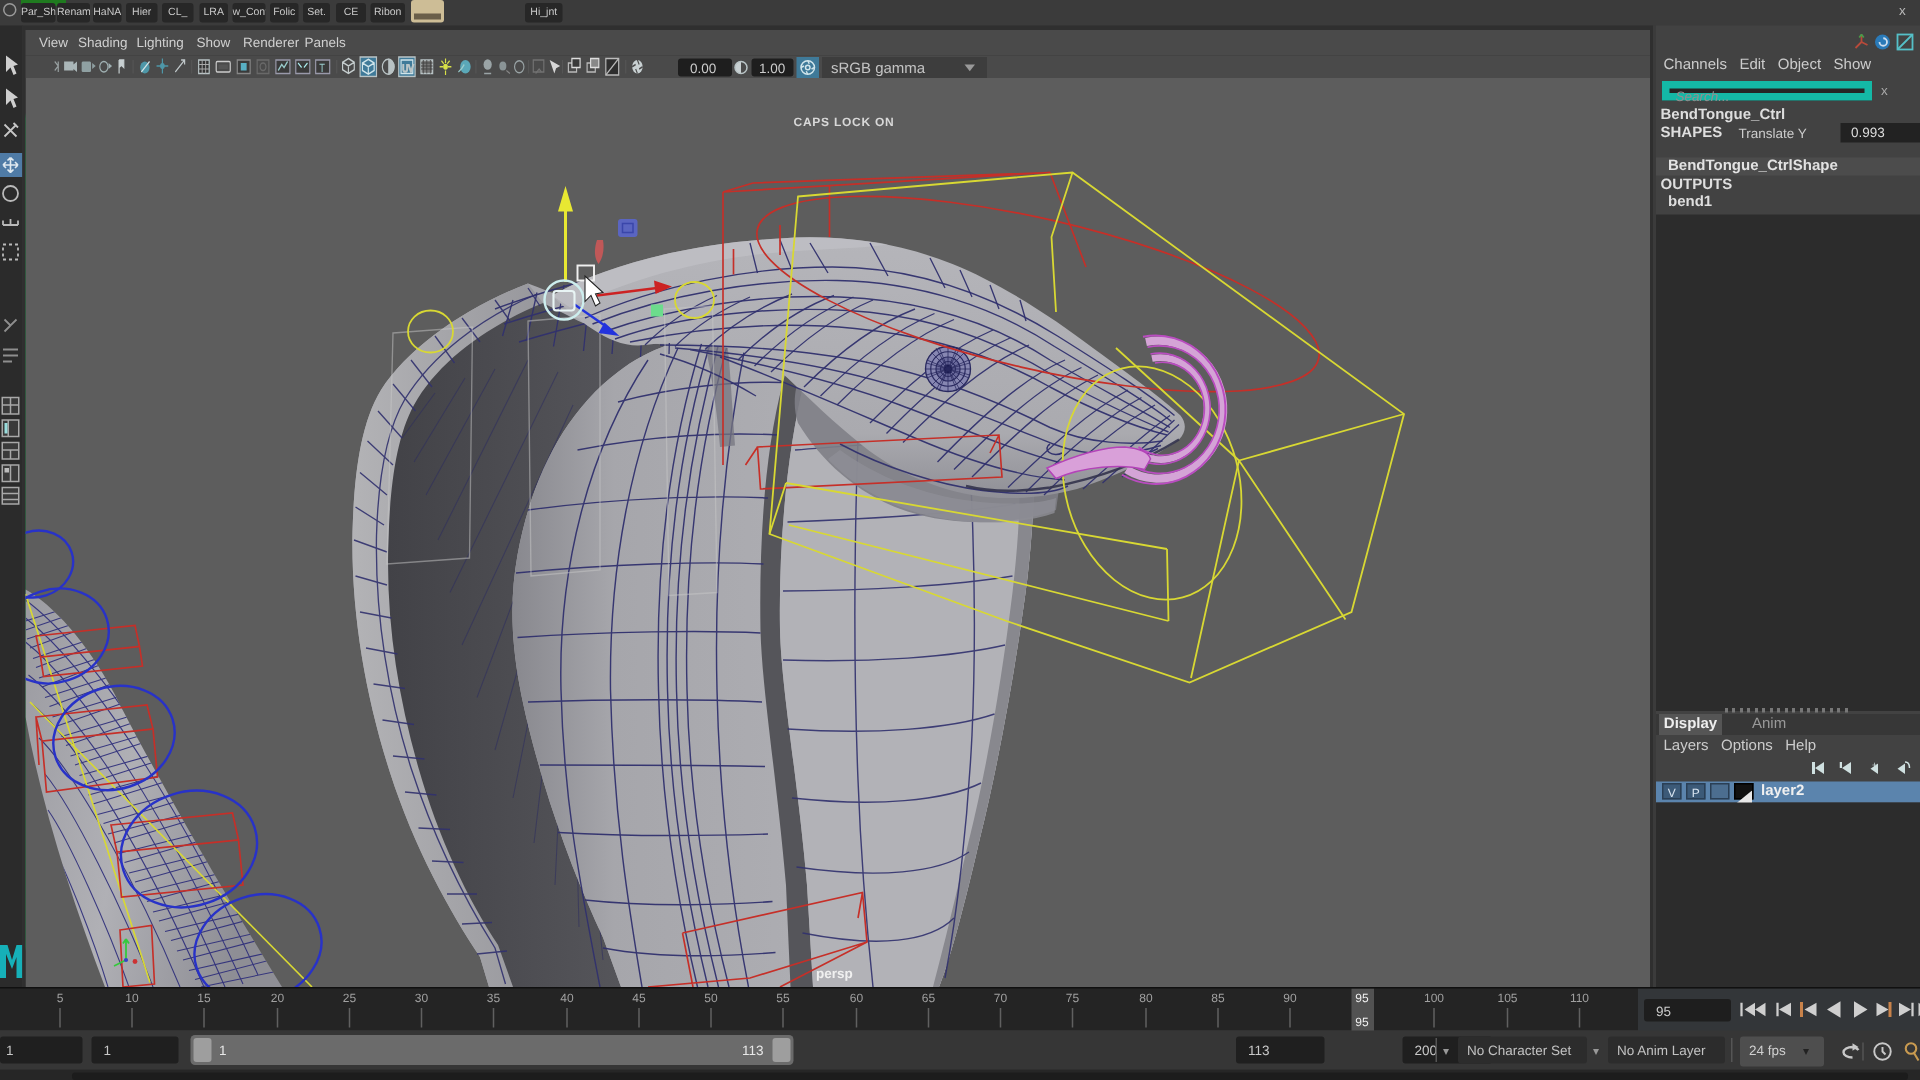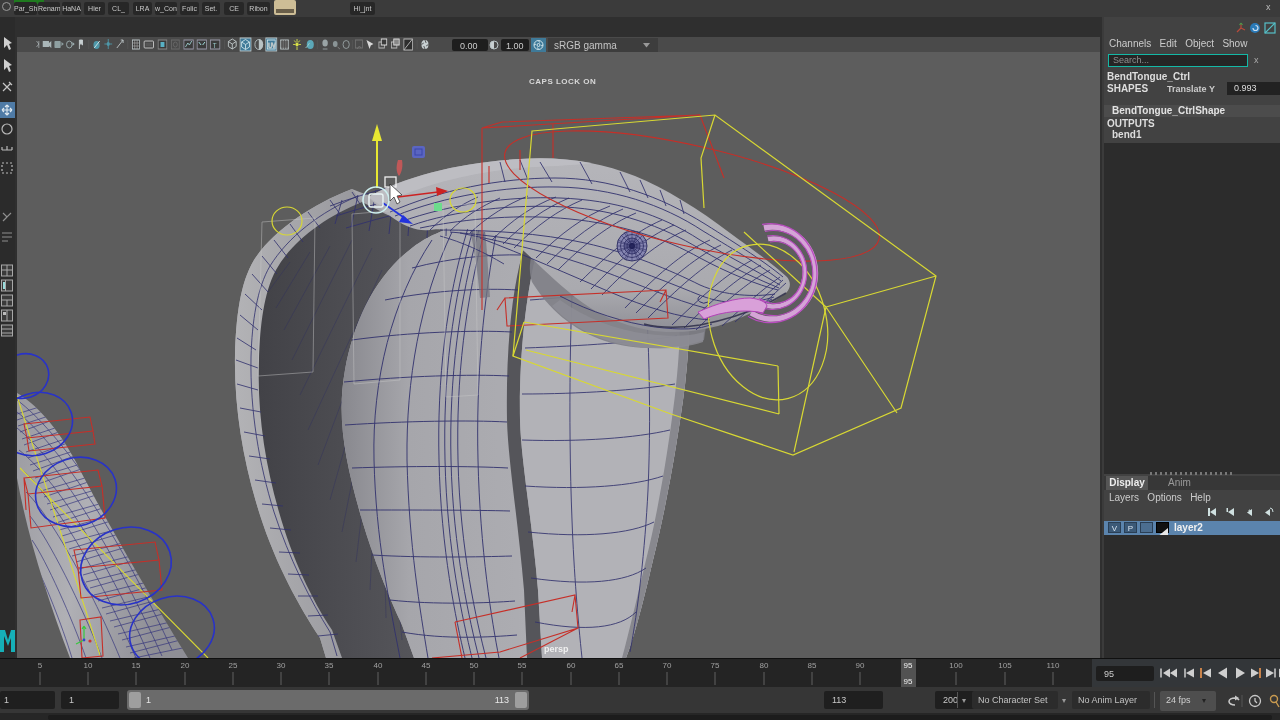--- a/index.html
+++ b/index.html
@@ -73,20 +73,28 @@
       <rect x="3" y="295" width="3" height="3" fill="#bbb"></rect>
 
       <g transform="translate(0,607)">
         <path d="M0 28 L0 6 L5 6 L8 16 L11 6 L15 6 L15 28 L11 28 L11 14 L8 22 L4 12 L4 28 Z" fill="#16b0b8"></path>
       </g>
     </svg>
   </div>
 
   <div class="abs" style="left:15px;top:17px;width:1087px;height:641px;background:#2f2f2f;">
 
+    <div class="abs" style="left:2px;top:3px;width:1083px;height:17px;background:#4a4a4a;">
+      <span class="vmenu abs" style="left:9px;top:3px;">View</span>
+      <span class="vmenu abs" style="left:35px;top:3px;">Shading</span>
+      <span class="vmenu abs" style="left:74px;top:3px;">Lighting</span>
+      <span class="vmenu abs" style="left:114px;top:3px;">Show</span>
+      <span class="vmenu abs" style="left:145px;top:3px;">Renderer</span>
+      <span class="vmenu abs" style="left:186px;top:3px;">Panels</span>
+    </div>
 
     <div class="abs" style="left:2px;top:20px;width:1083px;height:15px;background:#4a4a4a;">
       <svg width="1083" height="15" style="position:absolute;left:0;top:0;">
         <g fill="none" stroke="#b9c4c6" stroke-width="1" transform="scale(0.78,1)">
           <path d="M28 4 v7 M28 7 l-3 -3 M28 7 l-3 3" opacity="0.7"></path>
           <path d="M33 4 h8 v6 h-8 z M41 6 l3 -2 v7 l-3 -2" fill="#aab6b8" stroke="none"></path>
           <g transform="translate(48,0)">
               <rect x="0" y="4" width="8" height="7" rx="1" fill="#8fa0a2" stroke="none"></rect>
               <path d="M9 5 l3 2 -3 2" fill="#8fa0a2" stroke="none"></path>
             </g>
@@ -444,25 +452,25 @@
         <path d="M7 2 l-1.5 2 M7 2 l1.5 2" stroke="#4a9a4a"></path>
         <circle cx="21" cy="7" r="5" fill="#2a7ab8" stroke="none"></circle>
         <path d="M19 7 a2.5 2.5 0 1 0 2.5 -2.5" stroke="#cde"></path>
         <rect x="31" y="2" width="10" height="10" stroke="#55c0c8"></rect>
         <path d="M31 12 L41 2" stroke="#55c0c8"></path>
       </g>
     </svg>
 
     <div class="abs" style="left:5px;top:21px;color:#cccccc;font-size:10px;">Channels&nbsp;&nbsp;&nbsp;Edit&nbsp;&nbsp;&nbsp;Object&nbsp;&nbsp;&nbsp;Show</div>
 
-    <div class="abs" style="left:4px;top:37px;width:140px;height:13px;background:#252525;border:1px solid #14b8a6;color:#909090;font-size:9px;line-height:11px;padding-left:4px;">Search...</div>
+    <div class="abs" style="left:4px;top:37px;width:140px;height:13px;background:#252525;border:5px solid #14b8a6;color:#909090;font-size:9px;line-height:11px;padding-left:4px;font-style:italic;">Search...</div>
     <div class="abs" style="left:150px;top:38px;color:#aaa;font-size:9px;">x</div>
 
     <div class="abs" style="left:3px;top:54px;color:#dedede;font-size:10px;font-weight:bold;">BendTongue_Ctrl</div>
-    <div class="abs" style="left:55px;top:67px;width:64px;text-align:center;color:#cccccc;font-size:9px;font-weight:bold;">Translate Y</div>
+    <div class="abs" style="left:55px;top:67px;width:64px;text-align:left;color:#cccccc;font-size:9px;">Translate Y</div>
     <div class="abs" style="left:123px;top:65px;width:53px;height:13px;background:#222222;color:#dddddd;font-size:9px;line-height:13px;padding-left:7px;">0.993</div>
     <div class="abs" style="left:3px;top:66px;color:#dedede;font-size:10px;font-weight:bold;">SHAPES</div>
     <div class="abs" style="left:0;top:88px;width:176px;height:12px;background:#4c4c4c;"></div>
     <div class="abs" style="left:8px;top:88px;color:#e2e2e2;font-size:10px;font-weight:bold;">BendTongue_CtrlShape</div>
     <div class="abs" style="left:3px;top:101px;color:#dedede;font-size:10px;font-weight:bold;">OUTPUTS</div>
     <div class="abs" style="left:8px;top:112px;color:#dedede;font-size:10px;font-weight:bold;">bend1</div>
 
     <div class="abs" style="left:0;top:126px;width:176px;height:331px;background:#2c2c2c;"></div>
 
     <div class="abs" style="left:46px;top:455px;width:84px;height:3px;background:repeating-linear-gradient(90deg,#777 0 2px,transparent 2px 5px);"></div>

